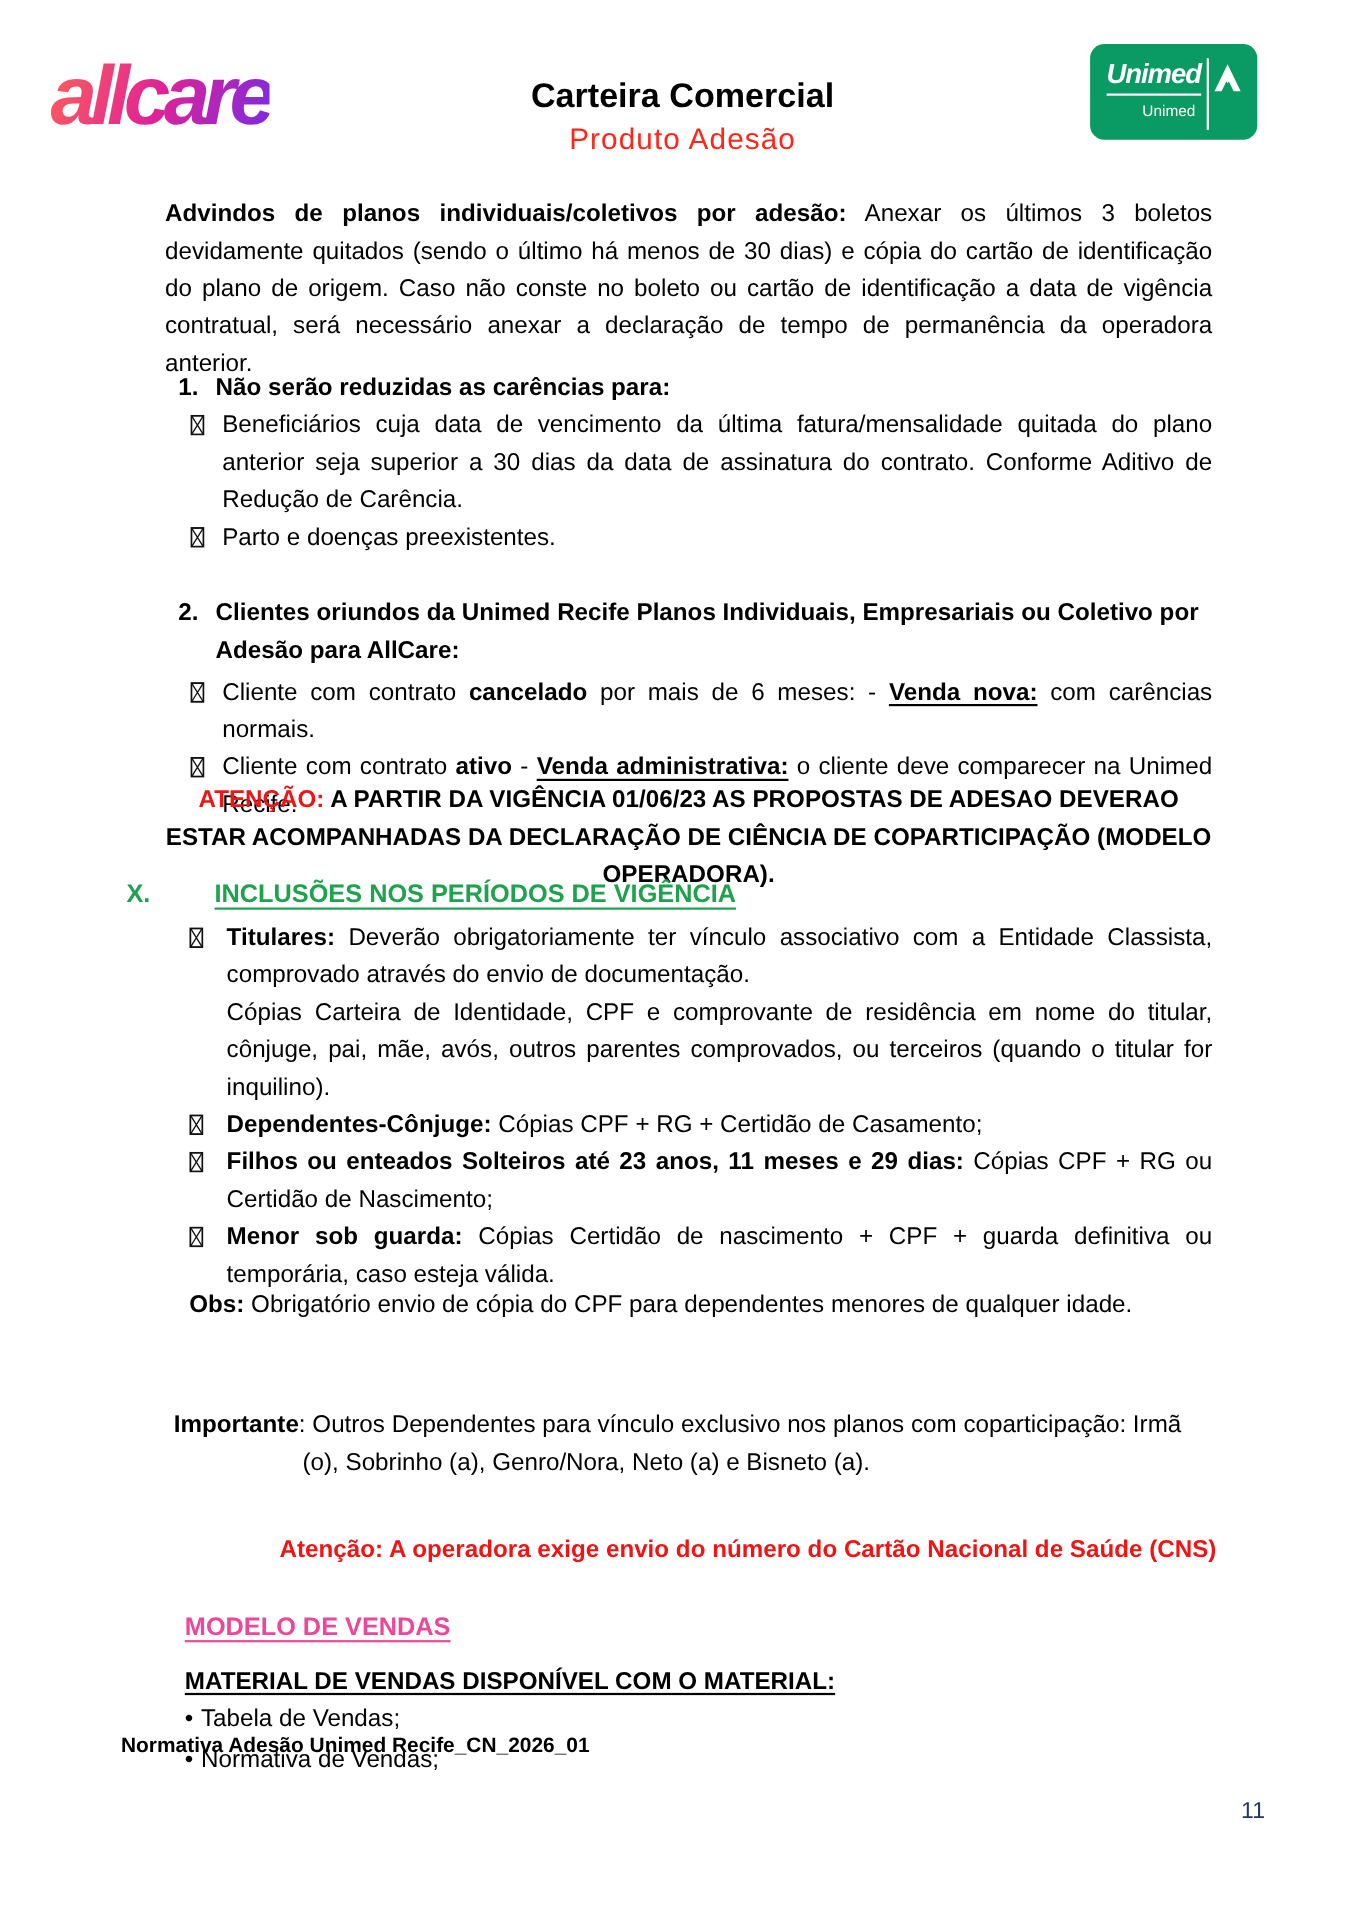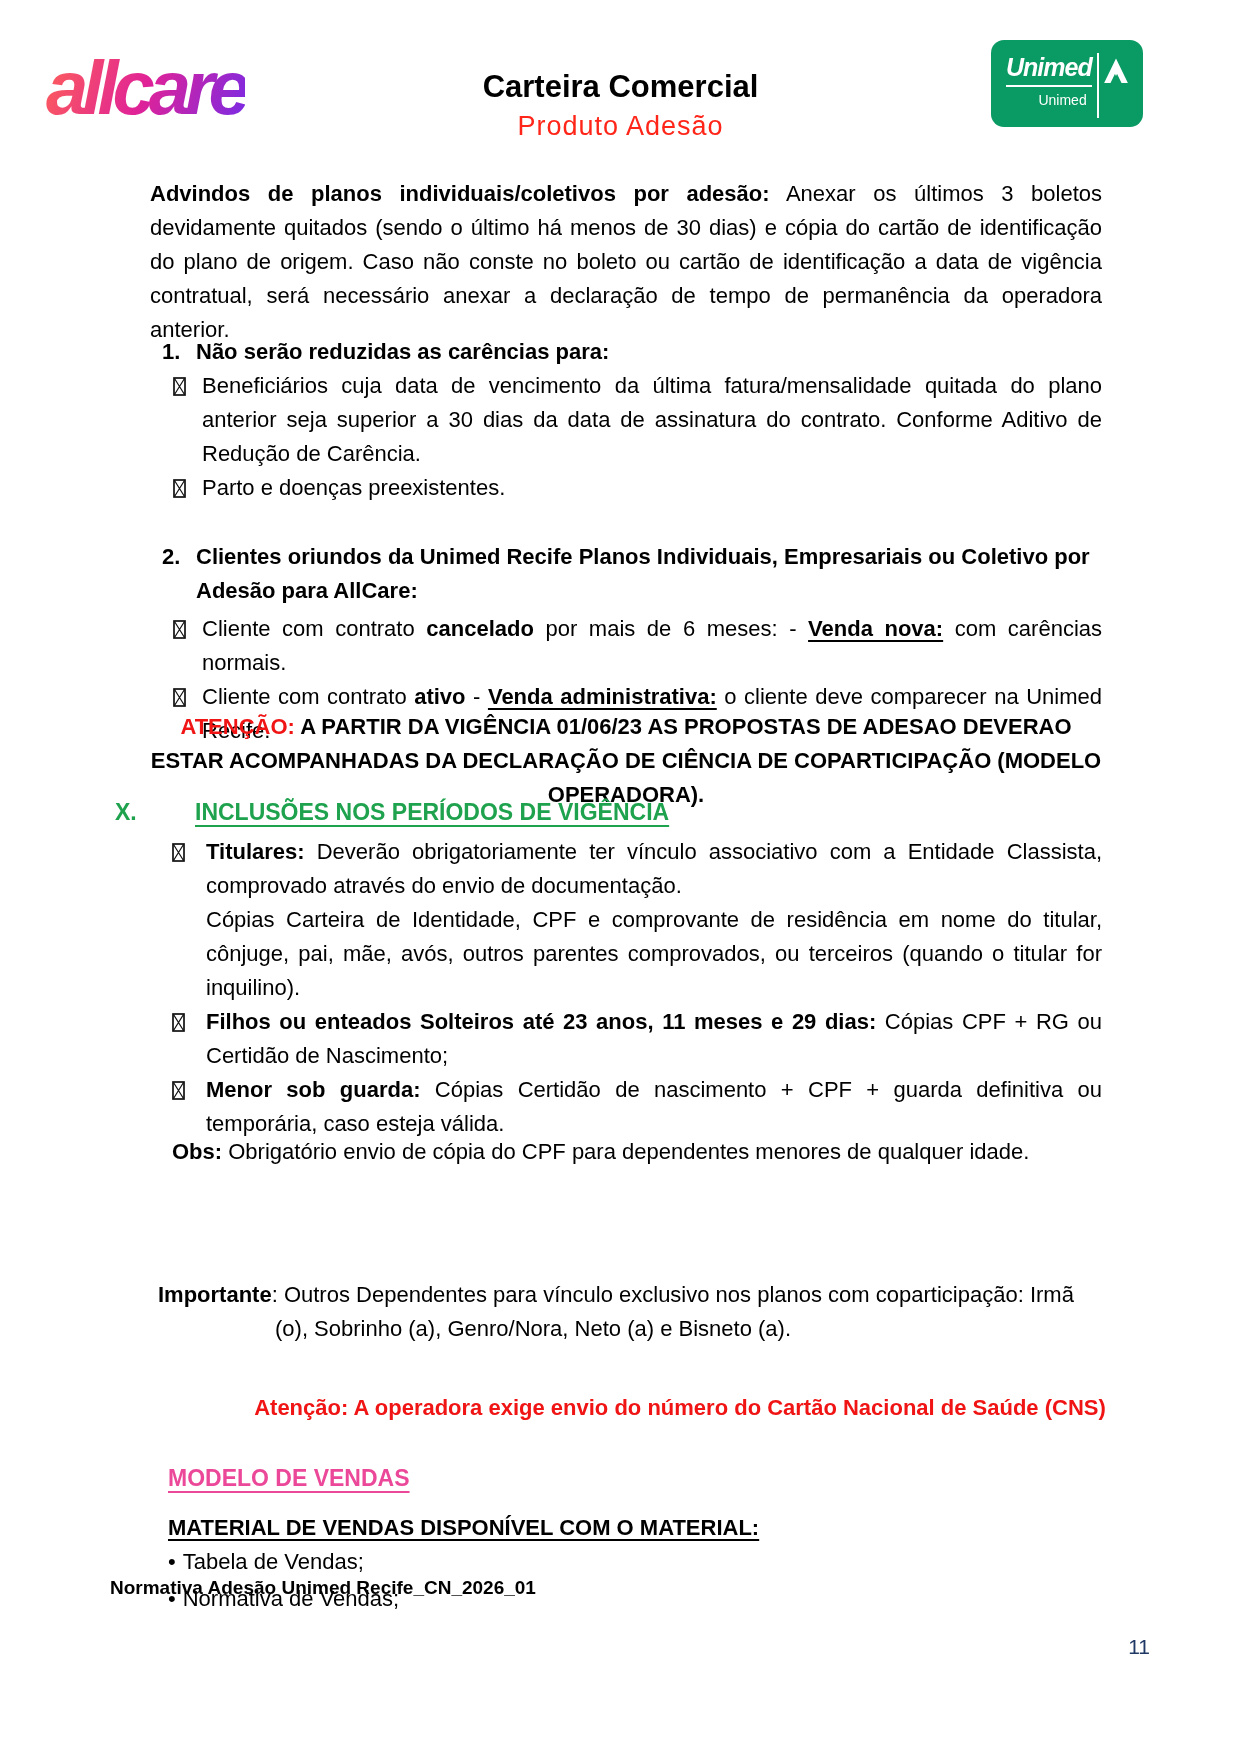--- a/index.html
+++ b/index.html
@@ -176,20 +176,29 @@
       <div>Cópias Carteira de Identidade, CPF e comprovante de residência em nome do titular, cônjuge, pai, mãe, avós, outros parentes comprovados, ou terceiros (quando o titular for inquilino).</div>
     </span>
   </div>
   <div class="box-row">
     <span class="box-cell">
         <svg class="ndbox-svg" width="13" height="19" viewBox="0 0 13 19">
           <rect x="1" y="1" width="11" height="17" fill="none" stroke="#111" stroke-width="1.7"></rect>
           <path d="M1.5 1.5 L11.5 17.5 M11.5 1.5 L1.5 17.5" stroke="#111" stroke-width="1.2" fill="none"></path>
         </svg>
       </span>
+    <span class="t"><span class="b">Dependentes-Cônjuge:</span><span> Cópias CPF + RG + Certidão de Casamento;</span></span>
+  </div>
+  <div class="box-row">
+    <span class="box-cell">
+        <svg class="ndbox-svg" width="13" height="19" viewBox="0 0 13 19">
+          <rect x="1" y="1" width="11" height="17" fill="none" stroke="#111" stroke-width="1.7"></rect>
+          <path d="M1.5 1.5 L11.5 17.5 M11.5 1.5 L1.5 17.5" stroke="#111" stroke-width="1.2" fill="none"></path>
+        </svg>
+      </span>
     <span class="t"><span class="b">Filhos ou enteados Solteiros até 23 anos, 11 meses e 29 dias:</span><span> Cópias CPF + RG ou Certidão de Nascimento;</span></span>
   </div>
   <div class="box-row">
     <span class="box-cell">
         <svg class="ndbox-svg" width="13" height="19" viewBox="0 0 13 19">
           <rect x="1" y="1" width="11" height="17" fill="none" stroke="#111" stroke-width="1.7"></rect>
           <path d="M1.5 1.5 L11.5 17.5 M11.5 1.5 L1.5 17.5" stroke="#111" stroke-width="1.2" fill="none"></path>
         </svg>
       </span>
     <span class="t"><span class="b">Menor sob guarda:</span><span> Cópias Certidão de nascimento + CPF + guarda definitiva ou temporária, caso esteja válida.</span></span>

